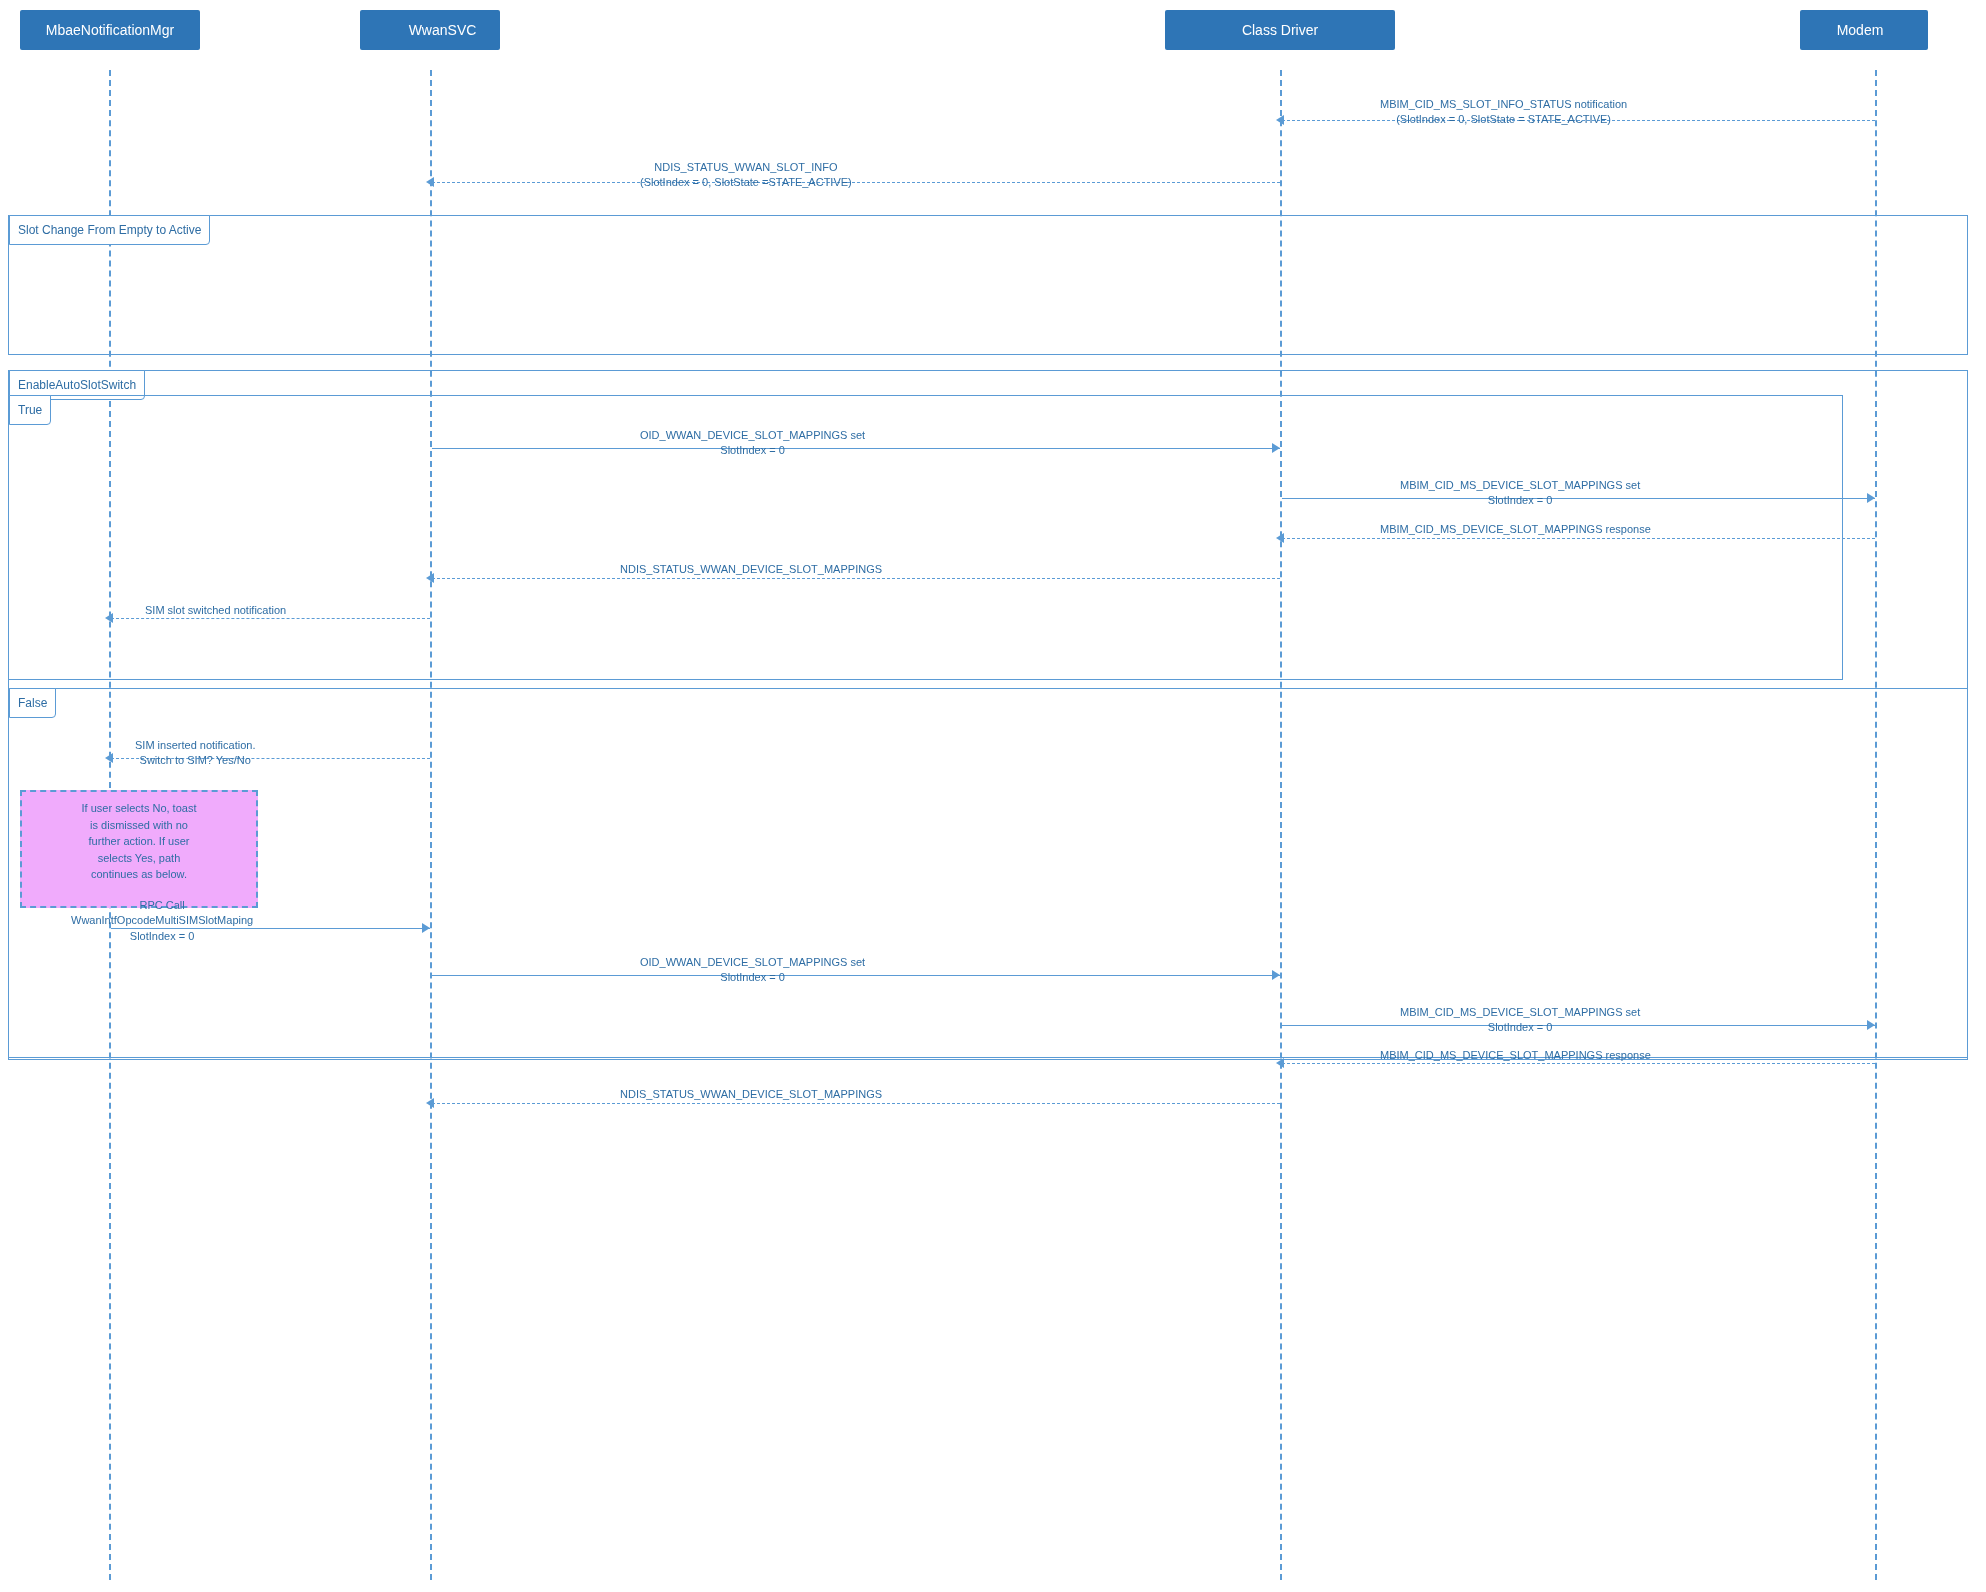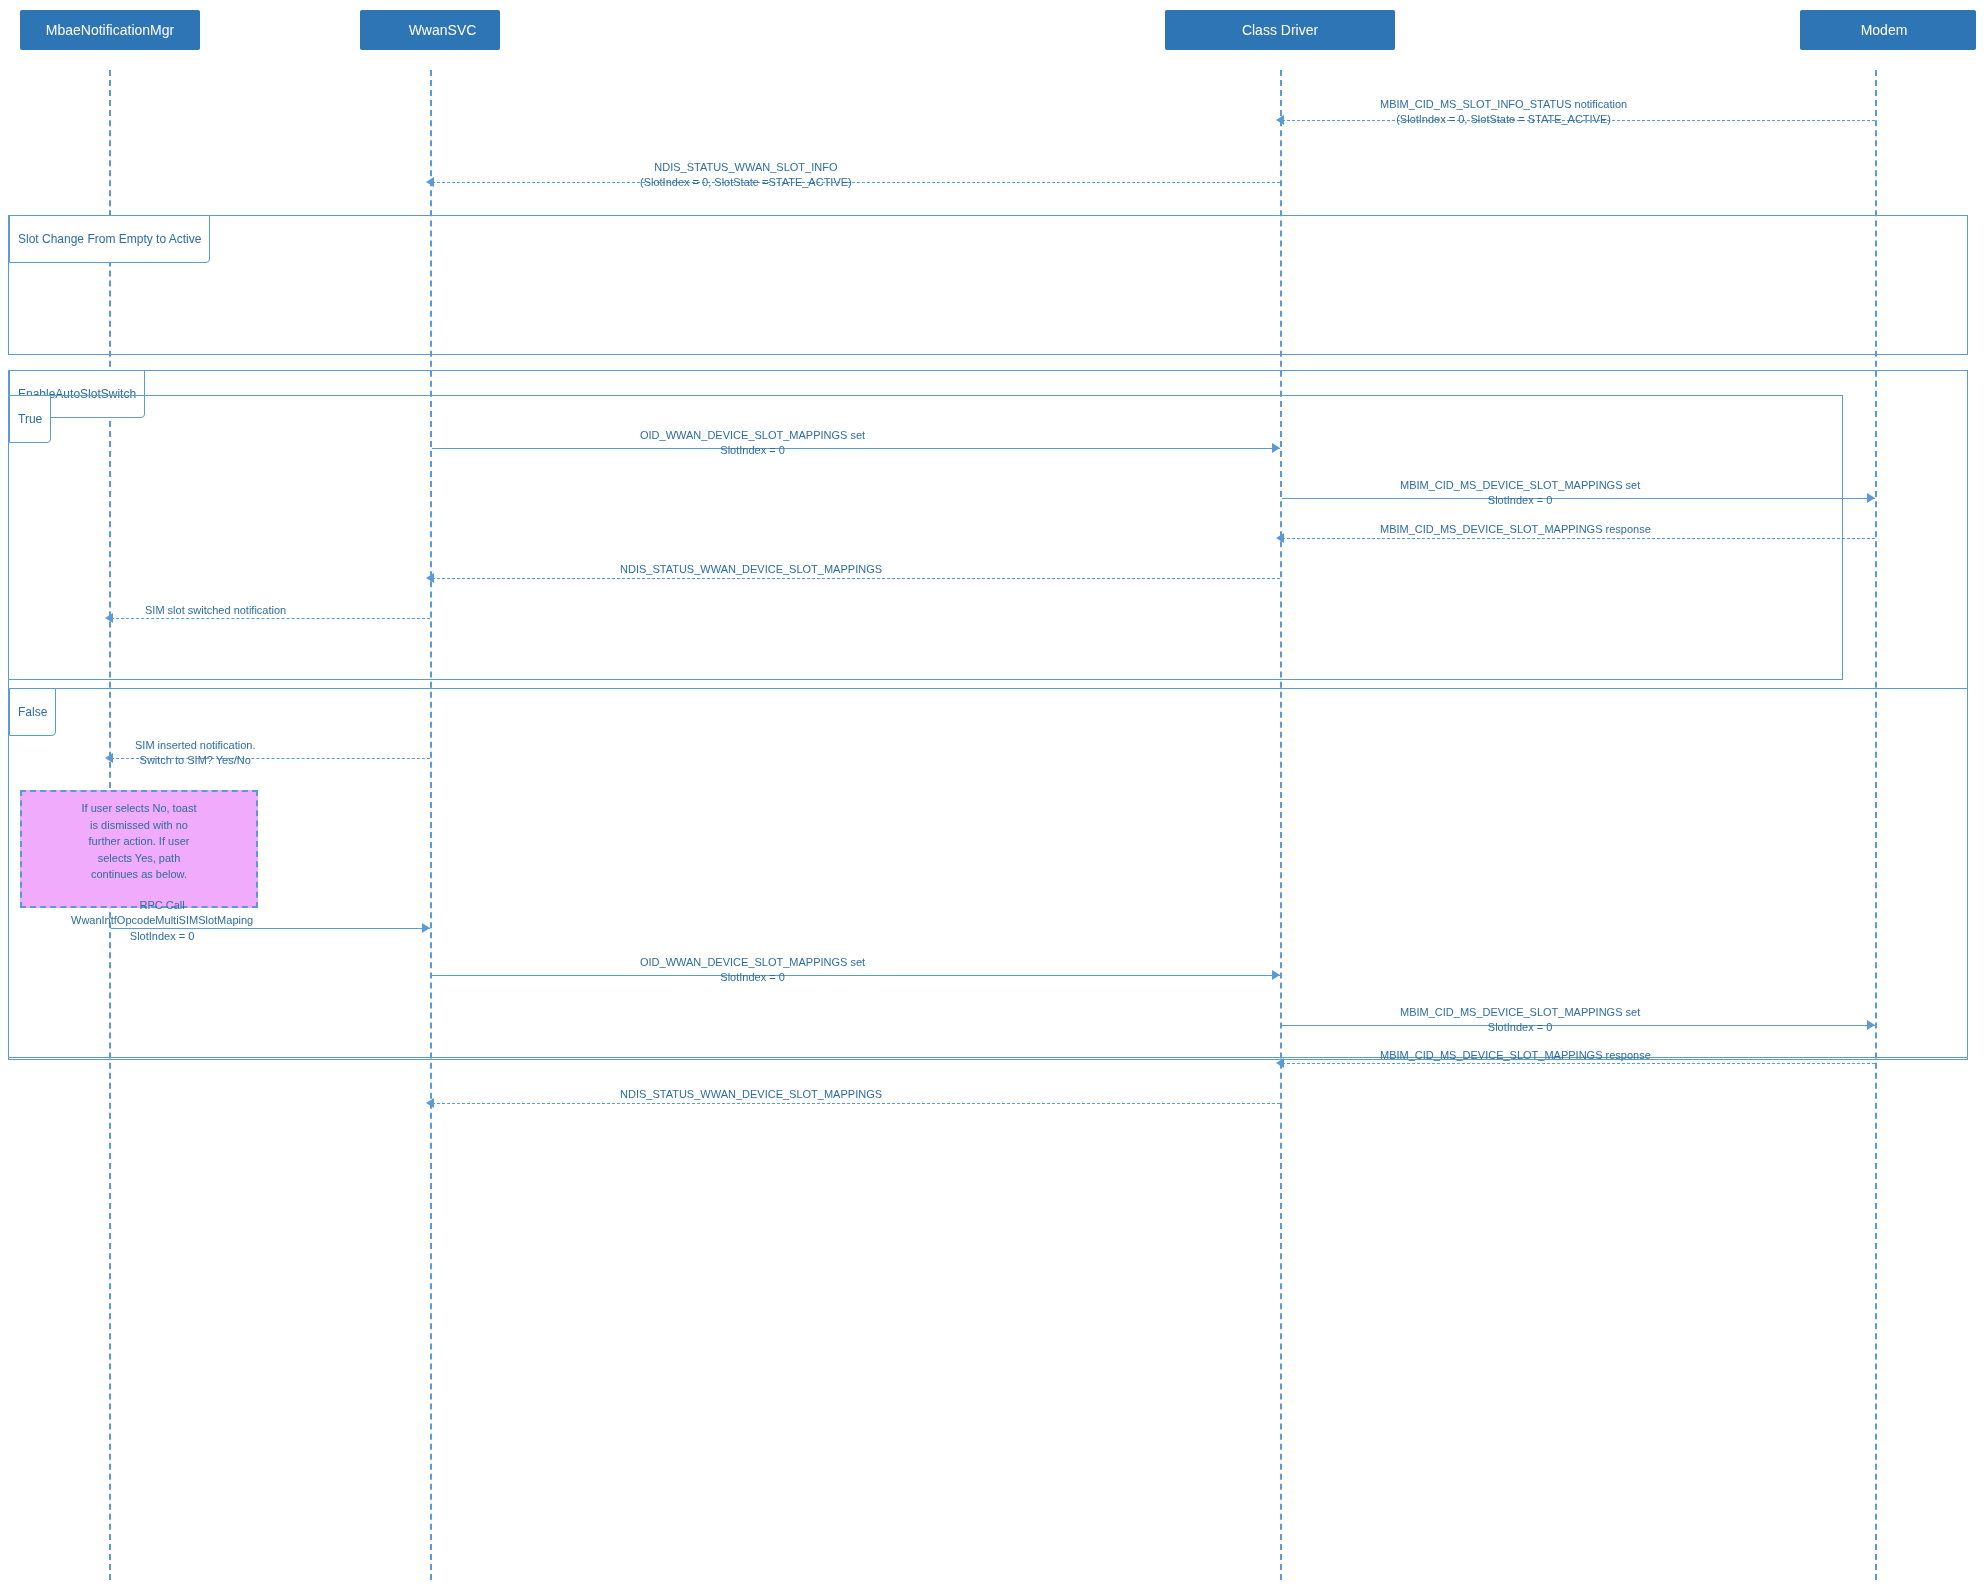--- a/index.html
+++ b/index.html
@@ -48,41 +48,41 @@
       position: absolute;
       border: 1px solid #5b9bd5;
       background: transparent;
     }
     .group-label {
       position: absolute;
       top: -1px;
       left: 0;
       background: #fff;
       border: 1px solid #5b9bd5;
-      padding: 16px 8px;
+      padding: 7px 8px;
       font-size: 12px;
       color: #2e6da4;
       border-bottom-right-radius: 4px;
     }
   </style>
 </head>
 <body>
 
 <div class="diagram-container">
 
   <div class="actor-box" style="left:20px; width:180px;">
     <span>MbaeNotificationMgr</span>
   </div>
   <div class="actor-box" style="left:360px; width:140px;padding-left:45px;">
     <span>WwanSVC</span>
   </div>
   <div class="actor-box" style="left:1165px; width:230px;">
     <span>Class Driver</span>
   </div>
-  <div class="actor-box" style="left:1800px; width:176px;padding-left:12px;">
+  <div class="actor-box" style="left:1800px; width:128px;padding-left:12px;">
     <span>Modem</span>
   </div>
 
   <div class="lifeline" style="left:109px;"></div>
   <div class="lifeline" style="left:430px;"></div>
   <div class="lifeline" style="left:1280px;"></div>
   <div class="lifeline" style="left:1875px;"></div>
 
   <div class="group-box" style="left:8px; top:215px; width:1960px; height:140px;">
     <div class="group-label">Slot Change From Empty to Active</div>

